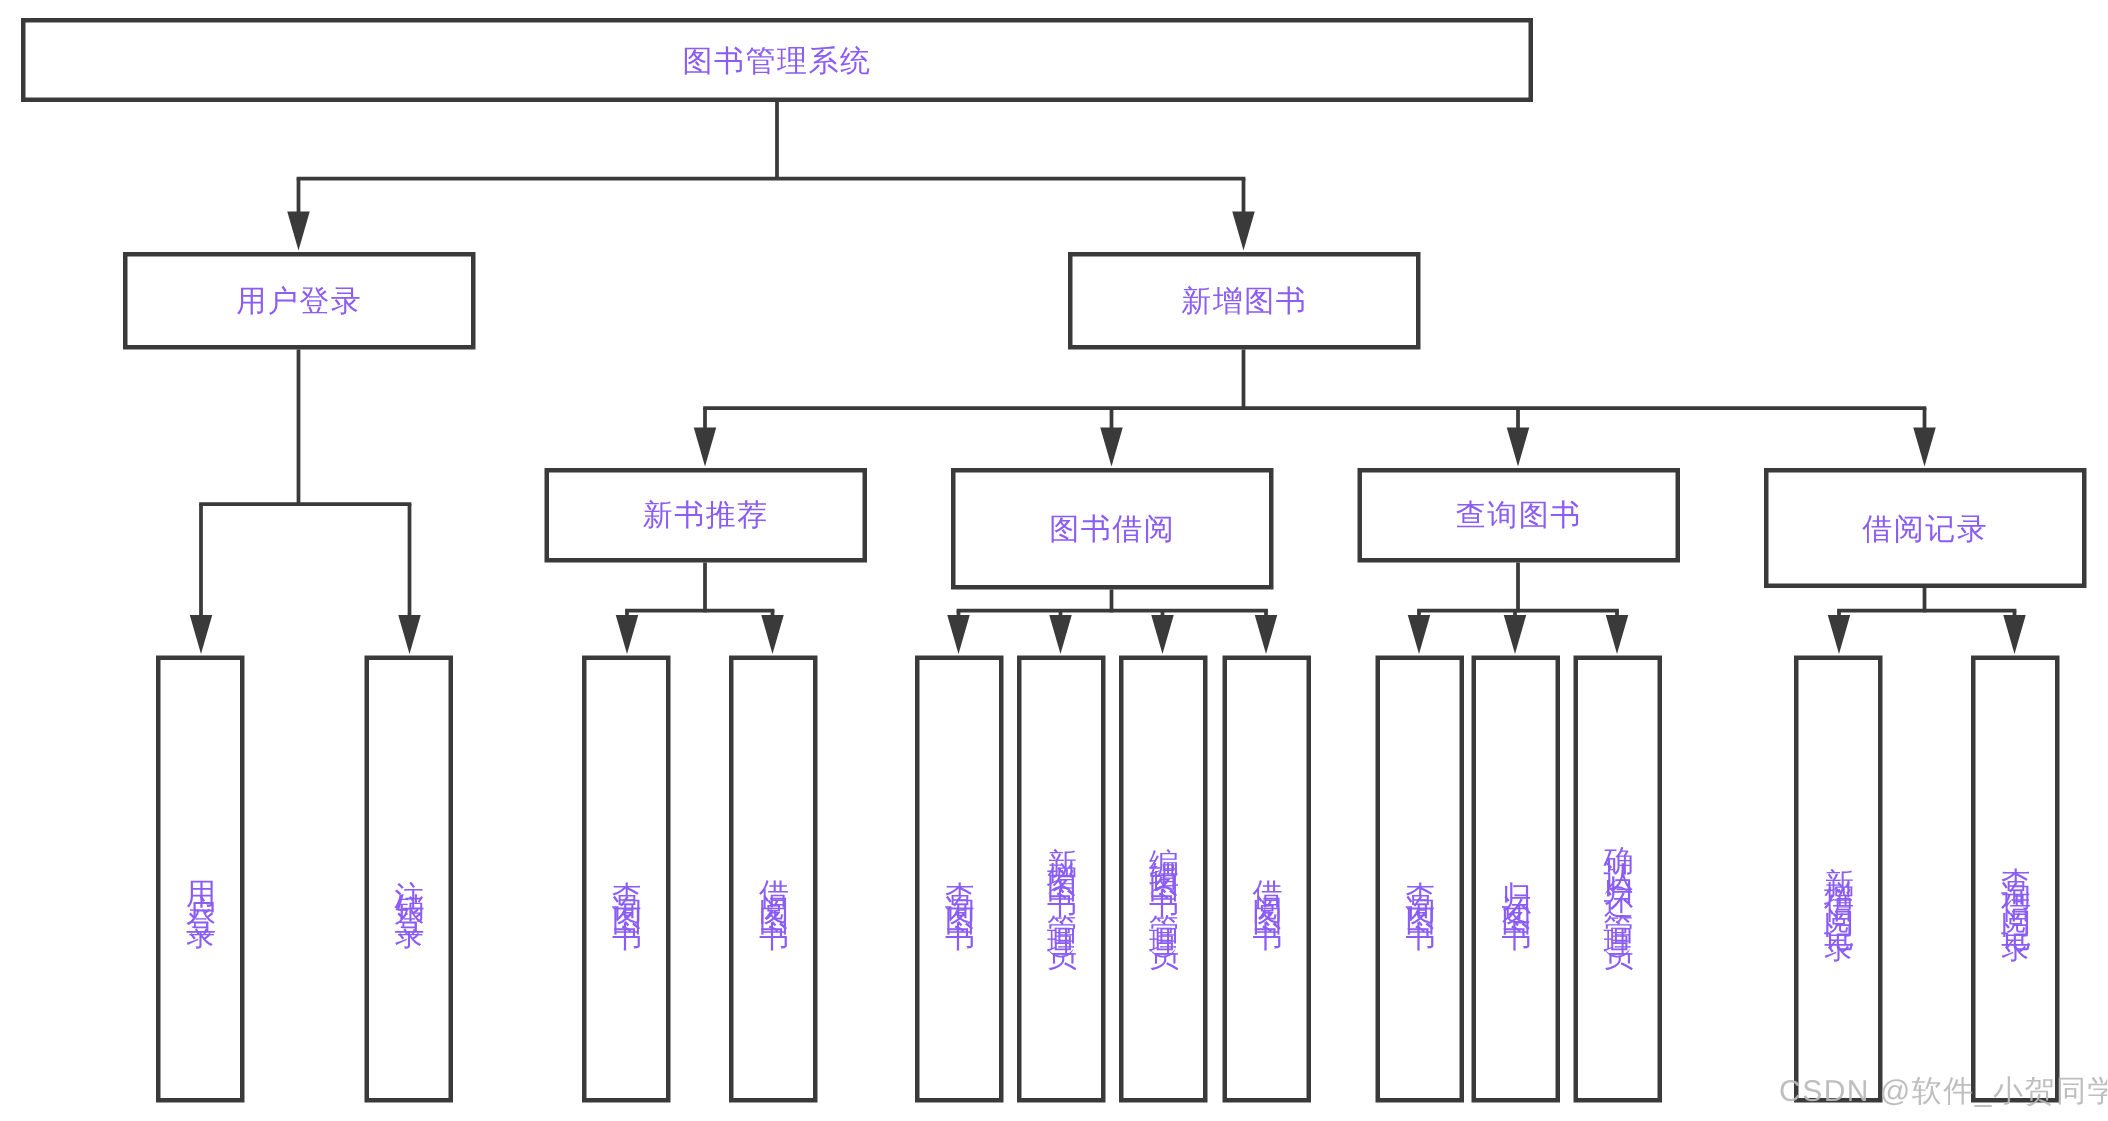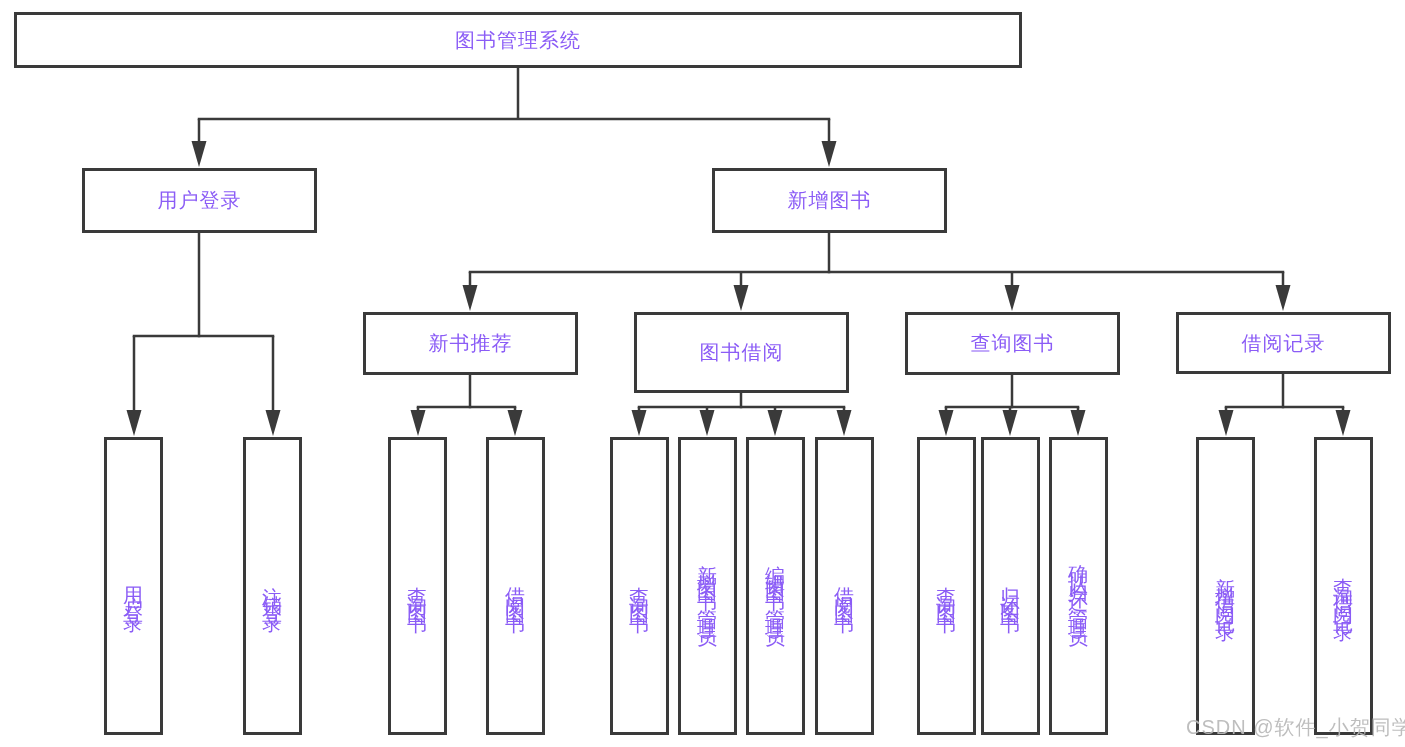--- a/index.html
+++ b/index.html
@@ -135,21 +135,21 @@
   </svg>
 
   <div class="node" style="left:14px; top:12px; width:1008px; height:56px;">图书管理系统</div>
 
   <div class="node" style="left:82px; top:168px; width:235px; height:65px;">用户登录</div>
   <div class="node" style="left:712px; top:168px; width:235px; height:65px;">新增图书</div>
 
   <div class="node" style="left:363px; top:312px; width:215px; height:63px;text-align:right;">新书推荐</div>
   <div class="node" style="left:634px; top:312px; width:215px; height:81px;">图书借阅</div>
   <div class="node" style="left:905px; top:312px; width:215px; height:63px;">查询图书</div>
-  <div class="node" style="left:1176px; top:312px; width:215px; height:62px;">借阅记录</div>
+  <div class="node" style="left:1176px; top:312px; width:215px; height:80px;">借阅记录</div>
 
   <div class="node leaf" style="left:104px; top:437px; width:59px; height:298px;">用户登录</div>
   <div class="node leaf" style="left:243px; top:437px; width:59px; height:298px;">注销登录</div>
 
   <div class="node leaf" style="left:388px; top:437px; width:59px; height:298px;">查询图书</div>
   <div class="node leaf" style="left:486px; top:437px; width:59px; height:298px;">借阅图书</div>
 
   <div class="node leaf" style="left:610px; top:437px; width:59px; height:298px;">查询图书</div>
   <div class="node leaf" style="left:678px; top:437px; width:59px; height:298px;">新增图书（管理员）</div>
   <div class="node leaf" style="left:746px; top:437px; width:59px; height:298px;">编辑图书（管理员）</div>

